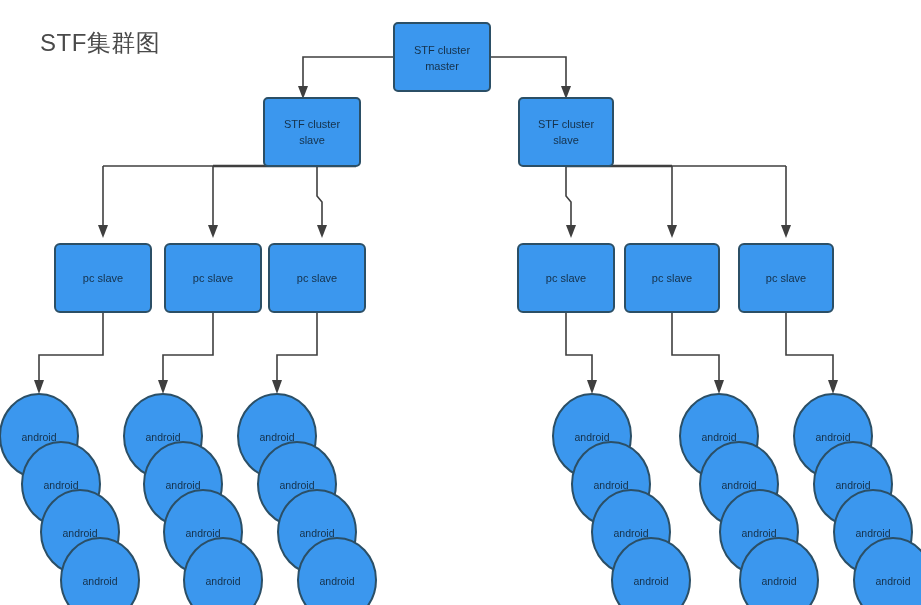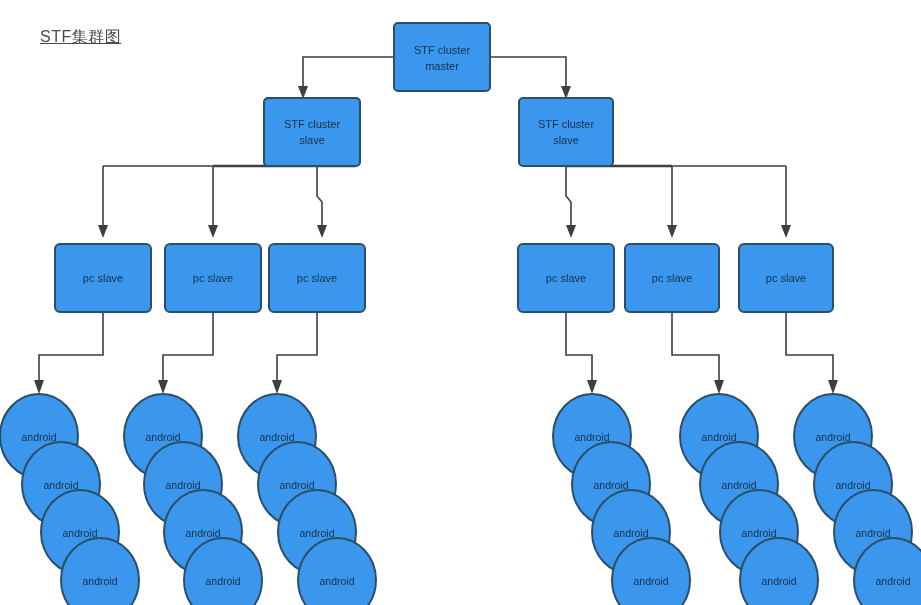--- a/index.html
+++ b/index.html
@@ -26,27 +26,26 @@
     top: 0;
     left: 0;
     width: 921px;
     height: 605px;
     display: block;
   }
   .page-title {
     position: absolute;
     left: 40px;
     top: 27px;
-    font-size: 16px;
+    font-size: 24px;
     color: #4a4a4a;
     letter-spacing: 0.5px;
     font-family: "Liberation Sans", "DejaVu Sans", sans-serif;
     white-space: nowrap;
     user-select: none;
-    text-decoration: underline;
   }
   .node-box {
     fill: #3b97ee;
     stroke: #2b4f66;
     stroke-width: 2;
   }
   .node-ellipse {
     fill: #3b97ee;
     stroke: #2b4f66;
     stroke-width: 2;

